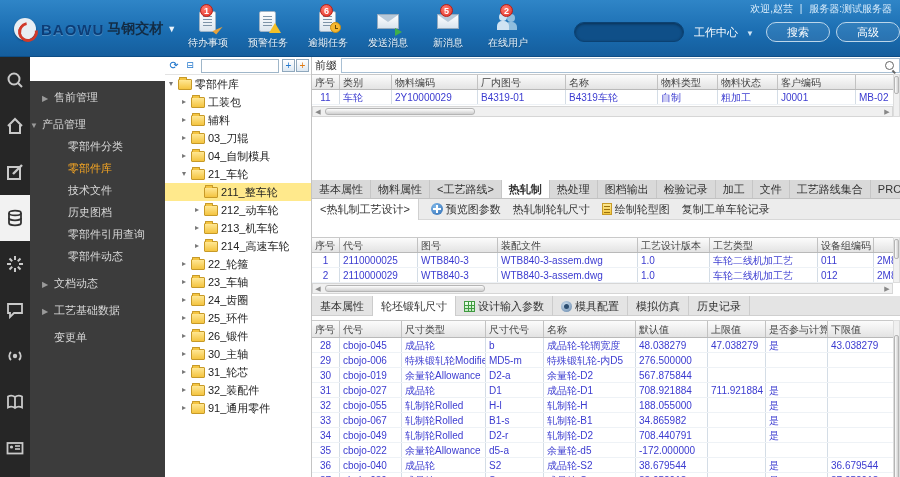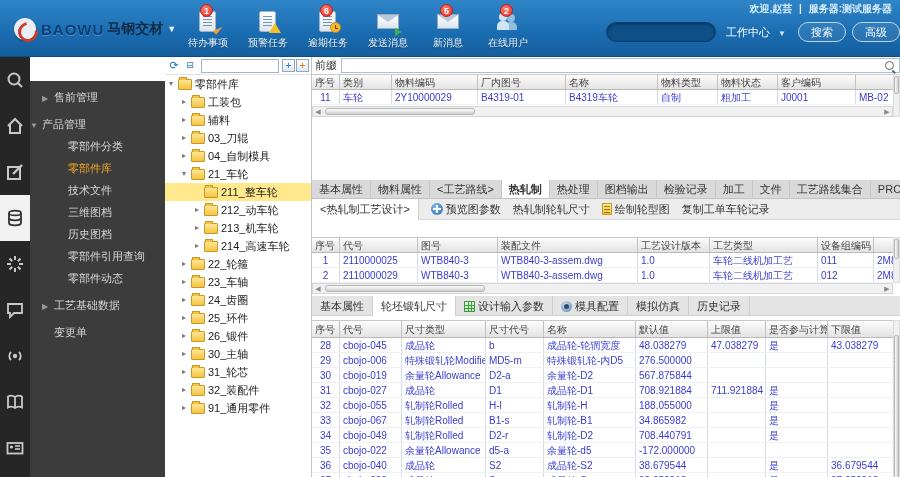--- a/index.html
+++ b/index.html
@@ -1,21 +1,21 @@
 <!DOCTYPE html>
 <html><head>
 <meta charset="utf-8">
 <style>
   *{margin:0;padding:0;box-sizing:border-box;}
   html,body{width:900px;height:477px;overflow:hidden;background:#fff;
     font-family:"Liberation Sans","DejaVu Sans",sans-serif;font-size:11px;color:#333;}
   
   .topbar{position:absolute;left:0;top:0;width:900px;height:57px;
     background:linear-gradient(#2f85c7,#1a6cb0 60%,#155e9d);border-bottom:1px solid #0d4d85;}
-  .welcome-line{position:absolute;right:8px;top:2px;color:#d8ecfb;font-size:10px;font-weight:bold;}
+  .welcome-line{position:absolute;right:8px;top:2px;color:#d8ecfb;font-size:10px;}
   .welcome-line span{margin-left:4px;}
   .logo{position:absolute;left:14px;top:18px;display:flex;align-items:center;cursor:pointer;}
   .logo-swirl{width:22px;height:22px;border-radius:50%;background:#e8eef4;position:relative;margin-right:5px;box-shadow:0 1px 2px rgba(0,0,0,.35);}
   .logo-swirl:after{content:"";position:absolute;left:4px;top:4px;width:14px;height:14px;border:3px solid #d03a2b;border-radius:50%;border-top-color:transparent;transform:rotate(35deg);}
   .logo-brand{font-weight:bold;font-size:15px;color:#0c3d77;letter-spacing:1px;text-shadow:0 1px 0 rgba(255,255,255,.25);}
   .logo-cn{font-weight:bold;font-size:14px;color:#132c45;margin-left:3px;}
   .logo-caret{color:#e8f2fa;font-size:9px;margin-left:4px;}
   .quick{position:absolute;left:178px;top:10px;display:flex;}
   .qitem{width:60px;text-align:center;color:#eaf4fc;cursor:pointer;position:relative;}
   .qicon{width:26px;height:24px;margin:0 auto 2px;position:relative;}
@@ -36,21 +36,21 @@
   .ic-greenarr{position:absolute;right:-1px;bottom:-2px;width:0;height:0;border-top:4px solid transparent;border-bottom:4px solid transparent;border-left:7px solid #3fae49;}
   .ic-users{position:absolute;left:3px;top:3px;width:20px;height:18px;}
   .ic-users:before{content:"";position:absolute;left:1px;top:0;width:8px;height:8px;border-radius:50%;background:#cfe3f2;}
   .ic-users:after{content:"";position:absolute;left:-1px;top:8px;width:12px;height:9px;border-radius:5px 5px 0 0;background:#cfe3f2;box-shadow:8px-2px 0 #9fc6e4;}
   .ic-users .p2{position:absolute;left:9px;top:1px;width:8px;height:8px;border-radius:50%;background:#8fbede;}
   .ic-users .p2:after{content:"";position:absolute;left:-2px;top:8px;width:12px;height:8px;border-radius:5px 5px 0 0;background:#8fbede;}
   .searchbar{position:absolute;right:0;top:22px;display:flex;align-items:center;}
   .tb-input{width:110px;height:20px;border-radius:10px;background:#0f4f88;border:1px solid #0b4172;box-shadow:inset 0 1px 3px rgba(0,0,0,.4);}
   .tb-scope{color:#fff;margin:0 6px 0 10px;cursor:pointer;white-space:nowrap;}
   .tb-scope .car{font-size:8px;margin-left:5px;color:#cfe4f5;}
-  .tb-btn{height:20px;line-height:18px;padding:0 12px;border:1px solid #bcd6ea;border-radius:10px;color:#fff;margin-left:6px;cursor:pointer;background:rgba(255,255,255,.08);white-space:nowrap;}
+  .tb-btn{height:20px;line-height:18px;padding:0 20px;border:1px solid #bcd6ea;border-radius:10px;color:#fff;margin-left:6px;cursor:pointer;background:rgba(255,255,255,.08);white-space:nowrap;}
   
   .iconstrip{position:absolute;left:0;top:57px;width:30px;height:420px;background:#262626;}
   .si{width:30px;height:46px;display:flex;align-items:center;justify-content:center;cursor:pointer;color:#c9c9c9;}
   .si.active{background:#f2f2f2;color:#333;}
   .si svg{display:block;}
   
   .menu{position:absolute;left:30px;top:49px;width:135px;height:420px;background:#3c3c3c;overflow:hidden;margin-top:32px;}
   .mi{height:22px;line-height:22px;color:#d8d8d8;cursor:pointer;white-space:nowrap;overflow:hidden;font-size:11px;}
   .mi .arr{display:inline-block;width:12px;font-size:8px;color:#9a9a9a;}
   .mi.grp{margin-top:5px;}
@@ -268,30 +268,30 @@
     <div class="mi sub" style="padding-left:12px">
       <span class="arr"></span><span class="lbl">零部件分类</span>
     </div>
     <div class="mi sub active" style="padding-left:12px">
       <span class="arr"></span><span class="lbl">零部件库</span>
     </div>
     <div class="mi sub" style="padding-left:12px">
       <span class="arr"></span><span class="lbl">技术文件</span>
     </div>
     <div class="mi sub" style="padding-left:12px">
-      <span class="arr"></span><span class="lbl">三维图档</span>
-    </div>
-    <div class="mi sub" style="padding-left:12px">
       <span class="arr"></span><span class="lbl">历史图档</span>
     </div>
     <div class="mi sub" style="padding-left:12px">
       <span class="arr"></span><span class="lbl">零部件引用查询</span>
     </div>
     <div class="mi sub" style="padding-left:12px">
       <span class="arr"></span><span class="lbl">零部件动态</span>
+    </div>
+    <div class="mi grp" style="padding-left:12px">
+      <span class="arr">▶</span><span class="lbl">文档动态</span>
     </div>
     <div class="mi grp" style="padding-left:12px">
       <span class="arr">▶</span><span class="lbl">工艺基础数据</span>
     </div>
     <div class="mi grp noarrow" style="padding-left:12px">
       <span class="arr"></span><span class="lbl">变更单</span>
     </div>
   </div>
 
 <div class="treepanel">

